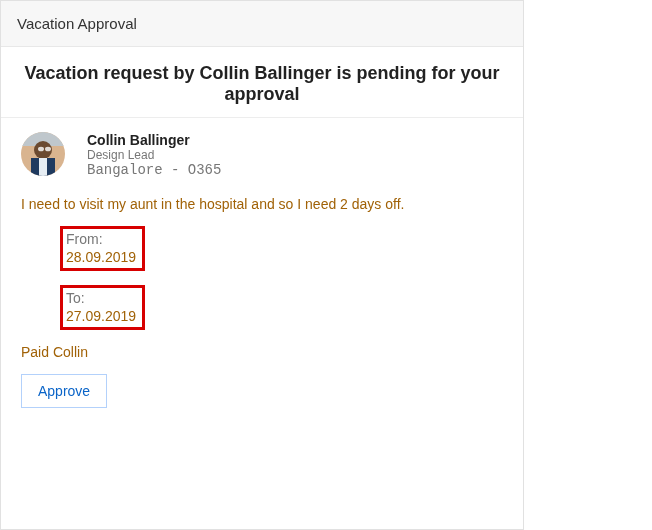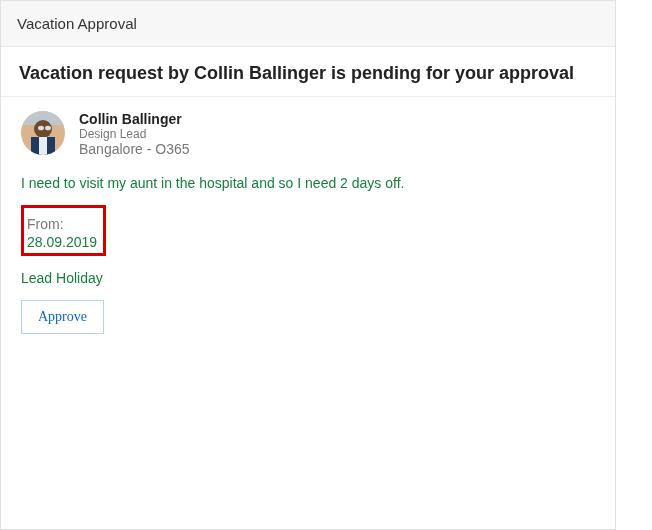--- a/index.html
+++ b/index.html
@@ -5,71 +5,72 @@
     * { box-sizing: border-box; margin: 0; padding: 0; }
     body {
       font-family: "Segoe UI", -apple-system, BlinkMacSystemFont, sans-serif;
       background: #fff;
       width: 652px;
       height: 530px;
       overflow: hidden;
     }
     .card {
       border: 1px solid #e1e1e1;
-      width: 616px;
+      width: 524px;
       height: 530px;
     }
     .card-header {
       background: #f7f7f7;
       border-bottom: 1px solid #e8e8e8;
       padding: 14px 16px;
       font-size: 15px;
       color: #333;
     }
     .title-row {
       padding: 16px 18px 12px 18px;
       border-bottom: 1px solid #ededed;
+      text-align: center;
     }
     .title-row h2 {
       font-size: 18px;
       font-weight: 700;
       color: #222;
     }
     .body {
       padding: 14px 20px 16px 20px;
     }
     .requester {
       display: flex;
-      gap: 14px;
+      gap: 22px;
       margin-bottom: 18px;
     }
     .avatar {
       width: 44px;
       height: 44px;
       border-radius: 50%;
       flex-shrink: 0;
       overflow: hidden;
     }
     .req-info { padding-top: 0; }
     .req-name { font-weight: 700; font-size: 14px; color: #222; }
     .req-role { font-size: 12px; color: #777; }
-    .req-loc  { font-size: 14px; color: #777; }
+    .req-loc  { font-size: 14px; color: #777; font-family: Liberation Mono, monospace; }
     .section { margin-bottom: 14px; }
     .label { font-size: 14px; color: #777; }
-    .value { font-size: 14px; color: #15803d; }
+    .value { font-size: 14px; color: #a16207; }
     .highlight {
       display: inline-block;
       border: 3px solid #d70000;
-      padding: 8px 6px 2px 3px;
+      padding: 2px 6px 2px 3px;
       line-height: 1.25;
+      margin-left: 39px;
     }
     .footer {
       display: flex;
       gap: 12px;
-      font-family: Liberation Serif, serif;
     }
     .btn {
       background: #fff;
       border: 1px solid #b3d1fb;
       color: #0a64c8;
       font-size: 14px;
       padding: 8px 16px;
       cursor: pointer;
       font-family: inherit;
     }
@@ -111,23 +112,29 @@
       <div class="value">I need to visit my aunt in the hospital and so I need 2 days off.</div>
     </div>
 
     <div class="section">
       <div class="highlight">
         <div class="label">From:</div>
         <div class="value">28.09.2019</div>
       </div>
     </div>
 
+    <div class="section">
+      <div class="highlight">
+        <div class="label">To:</div>
+        <div class="value">27.09.2019</div>
+      </div>
+    </div>
 
     <div class="section">
-      <div class="value">Lead Holiday</div>
+      <div class="value">Paid Collin</div>
     </div>
 
     <div class="section">
     </div>
 
     <div class="footer">
       <button class="btn">Approve</button>
     </div>
 
   </div>

